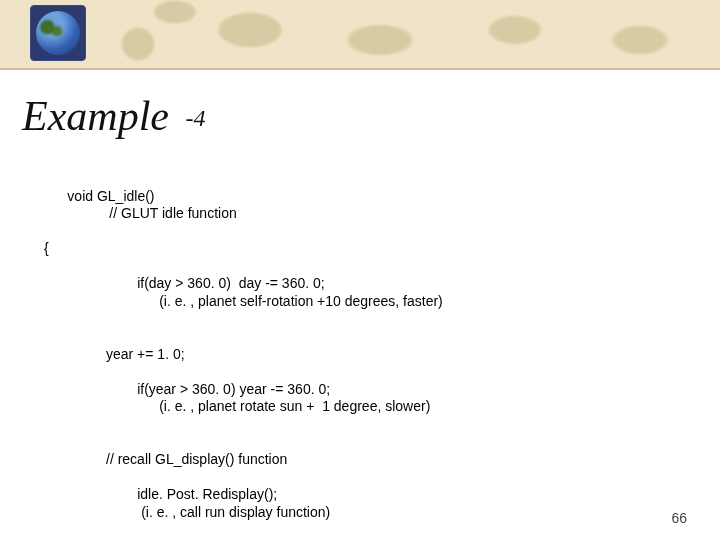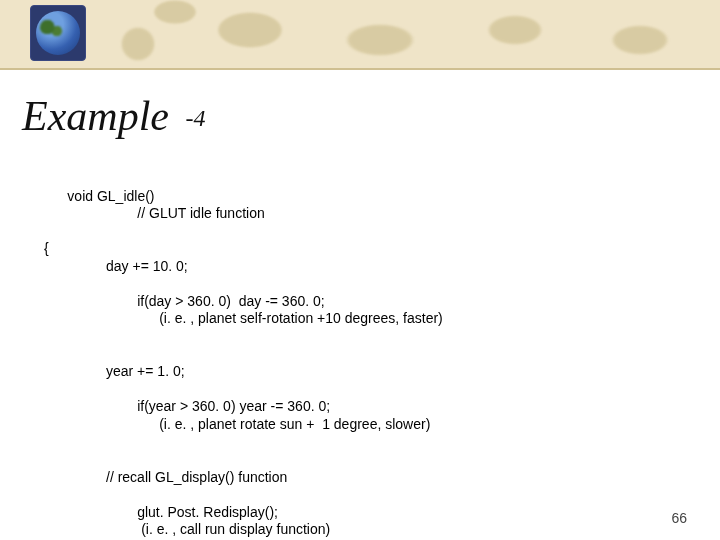--- a/index.html
+++ b/index.html
@@ -23,21 +23,21 @@
                    radial-gradient(ellipse 30px 30px at 138px 44px, #c7b885 0 50%, transparent 58%),
                    radial-gradient(ellipse 36px 20px at 175px 12px, #c7b885 0 55%, transparent 60%);
                  filter: blur(0.8px); }
   .banner-line { position: absolute; left: 0; bottom: 0; width: 720px; height: 2px; background: #b09a5a; opacity: 0.5; }
   .title { position: absolute; left: 22px; top: 92px; font-size: 42px; font-style: italic; color: #111; }
   .title-sub { font-size: 24px; font-style: italic; margin-left: 6px; vertical-align: 4px; }
   .code-area { position: absolute; left: 44px; top: 170px; font-family: Verdana, Geneva, sans-serif; font-size: 14px; color: #000; line-height: 1.25; }
   .blk { margin-bottom: 18px; }
   .row { white-space: pre; }
   .indent { padding-left: 62px; }
-  .sig-comment { display: inline-block; margin-left: 70px; }
+  .sig-comment { display: inline-block; margin-left: 42px; }
   .sig-func { display: inline-block; }
   .note { display: inline-block; margin-left: 22px; }
   .note2 { display: inline-block; margin-left: 4px; }
   .pagenum { position: absolute; right: 20px; bottom: 14px; font-family: Verdana, sans-serif; font-size: 14px; color: #444; text-align: right; }
 </style>
 </head>
 <body>
 
 <div class="slide">
 
@@ -58,39 +58,38 @@
 
   <div class="code-area">
 
     <div class="row">
       <span class="sig-func">void GL_idle()</span>
       <span class="sig-comment">// GLUT idle function</span>
     </div>
     <div class="row">{</div>
 
     <div class="blk">
-      <div class="row indent">day += 10. 0;</div>
       <div class="row indent">
         <span>if(day &gt; 360. 0)  day -= 360. 0;</span>
         <span class="note">(i. e. , planet self-rotation +10 degrees, faster)</span>
       </div>
     </div>
 
     <div class="blk">
       <div class="row indent">year += 1. 0;</div>
       <div class="row indent">
         <span>if(year &gt; 360. 0) year -= 360. 0;</span>
         <span class="note">(i. e. , planet rotate sun +  1 degree, slower)</span>
       </div>
     </div>
 
     <div class="blk">
       <div class="row indent">// recall GL_display() function</div>
       <div class="row indent">
-        <span>glut. Post. Redisplay();</span>
+        <span>idle. Post. Redisplay();</span>
         <span class="note2">(i. e. , call run display function)</span>
       </div>
     </div>
 
   </div>
 
   <div class="pagenum">66</div>
 </div>
 
 </body></html>

